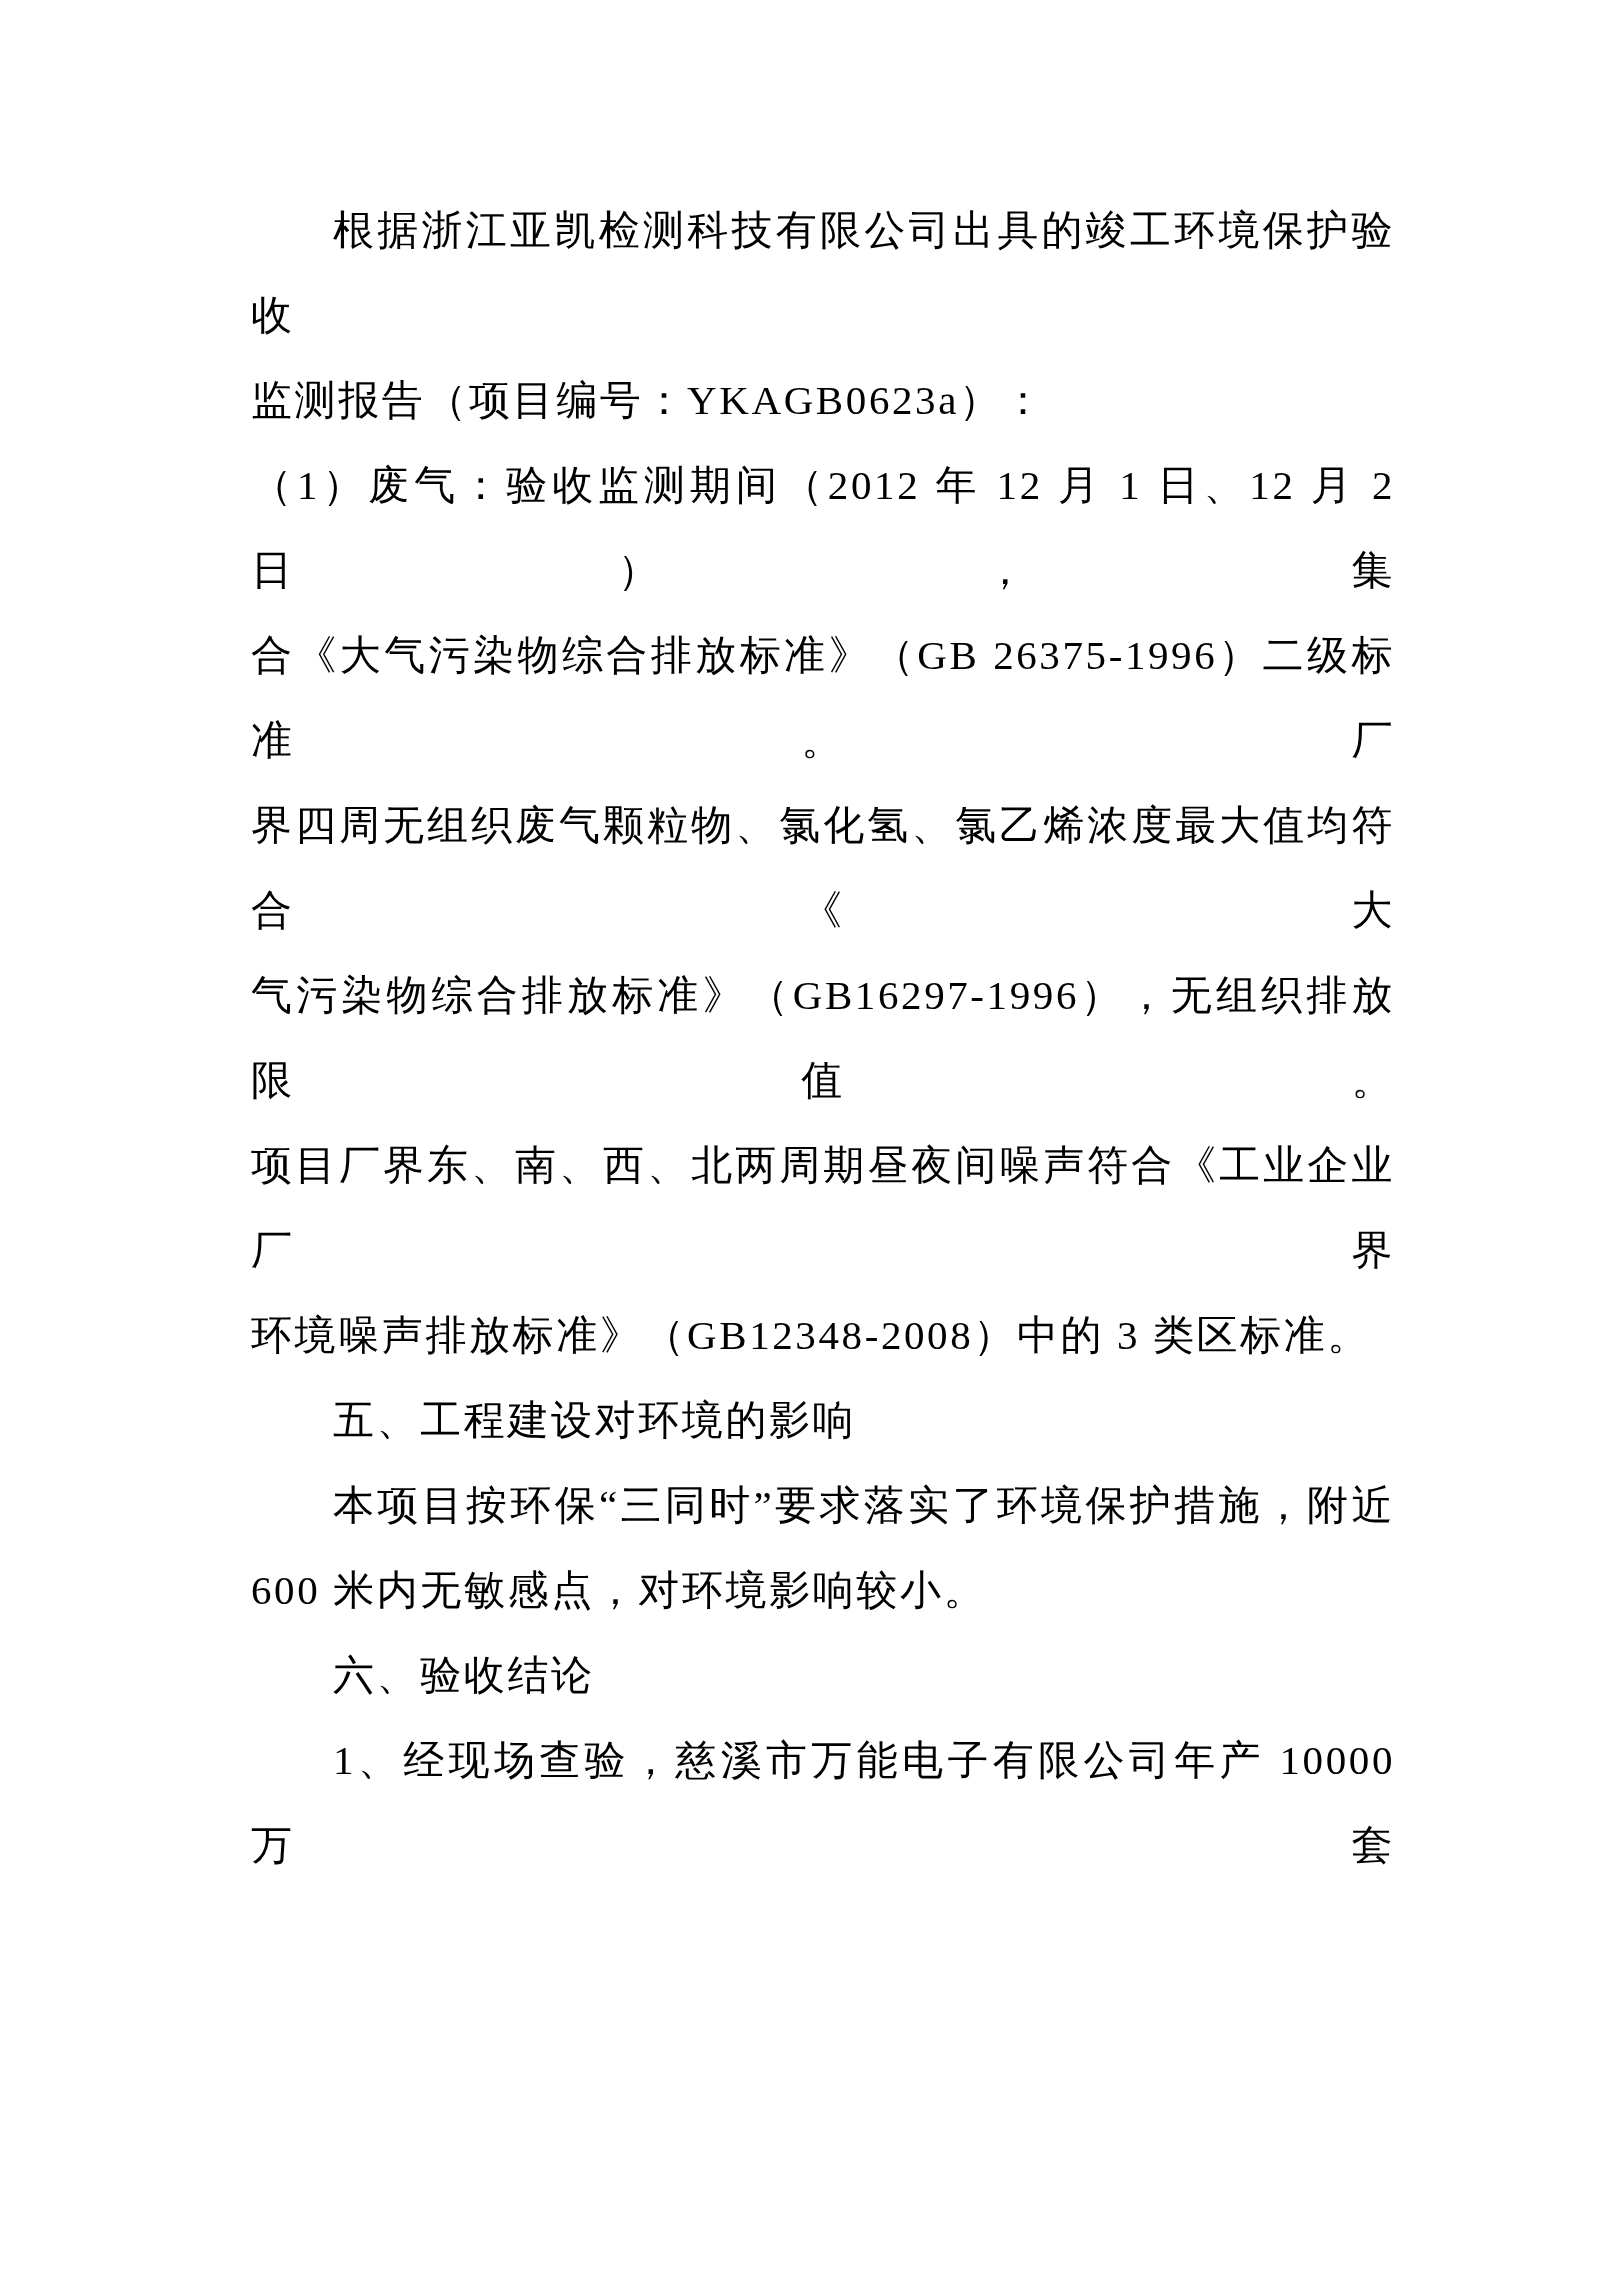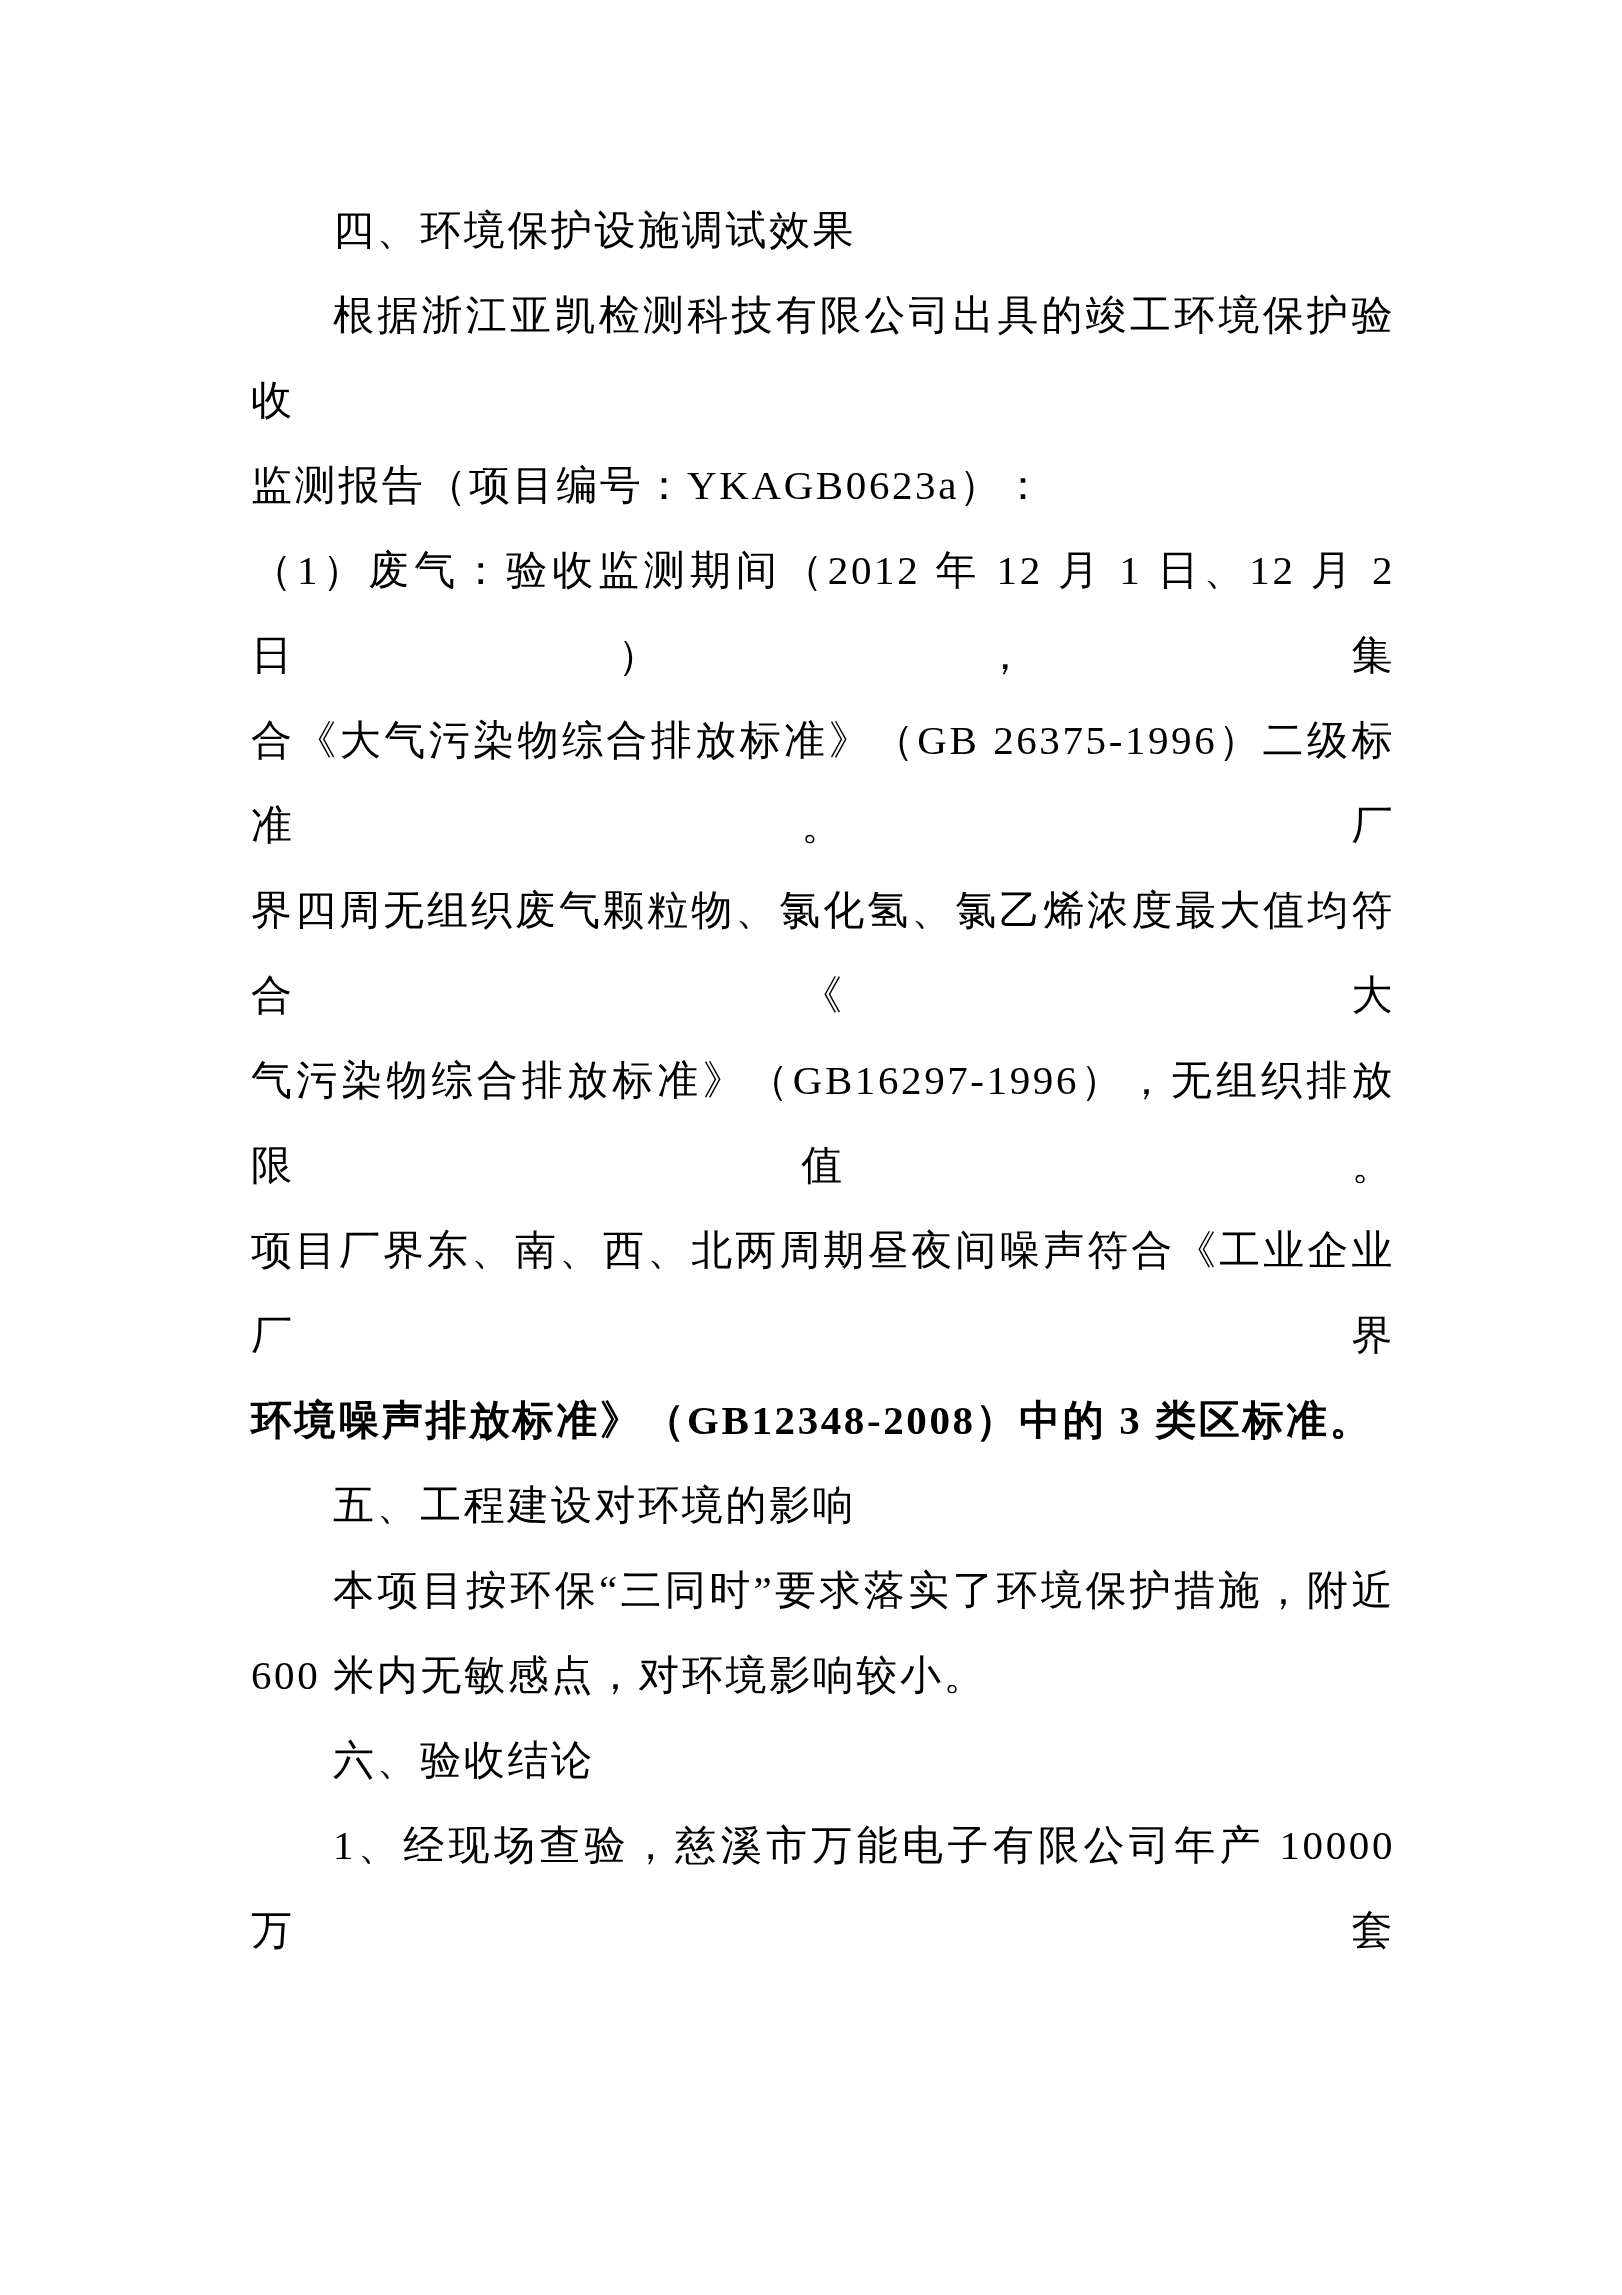--- a/index.html
+++ b/index.html
@@ -34,29 +34,28 @@
   }
   .heading {
     font-weight: normal; 
   }
 </style>
 </head>
 <body>
 
 <div class="page">
   <main class="doc">
-      <div class="line heading" style="text-indent: 2em;">四、环境保护设施调试效果</div>
       <div class="line just" style="text-indent: 2em;">根据浙江亚凯检测科技有限公司出具的竣工环境保护验收</div>
       <div class="line" style="text-indent: 0em;">监测报告（项目编号：YKAGB0623a）：</div>
       <div class="line just" style="text-indent: 0em;">（1）废气：验收监测期间（2012 年 12 月 1 日、12 月 2 日），集</div>
       <div class="line just" style="text-indent: 0em;">合《大气污染物综合排放标准》（GB 26375-1996）二级标准。厂</div>
       <div class="line just" style="text-indent: 0em;">界四周无组织废气颗粒物、氯化氢、氯乙烯浓度最大值均符合《大</div>
       <div class="line just" style="text-indent: 0em;">气污染物综合排放标准》（GB16297-1996），无组织排放限值。</div>
       <div class="line just" style="text-indent: 0em;">项目厂界东、南、西、北两周期昼夜间噪声符合《工业企业厂界</div>
-      <div class="line" style="text-indent: 0em; font-weight: bold;">环境噪声排放标准》（GB12348-2008）中的 3 类区标准。</div>
+      <div class="line" style="text-indent: 0em;">环境噪声排放标准》（GB12348-2008）中的 3 类区标准。</div>
       <div class="line heading" style="text-indent: 2em;">五、工程建设对环境的影响</div>
       <div class="line just" style="text-indent: 2em;">本项目按环保“三同时”要求落实了环境保护措施，附近</div>
       <div class="line" style="text-indent: 0em;">600 米内无敏感点，对环境影响较小。</div>
       <div class="line heading" style="text-indent: 2em;">六、验收结论</div>
       <div class="line just" style="text-indent: 2em;">1、经现场查验，慈溪市万能电子有限公司年产 10000 万套</div>
     </main>
 </div>
 
 
 </body></html>

